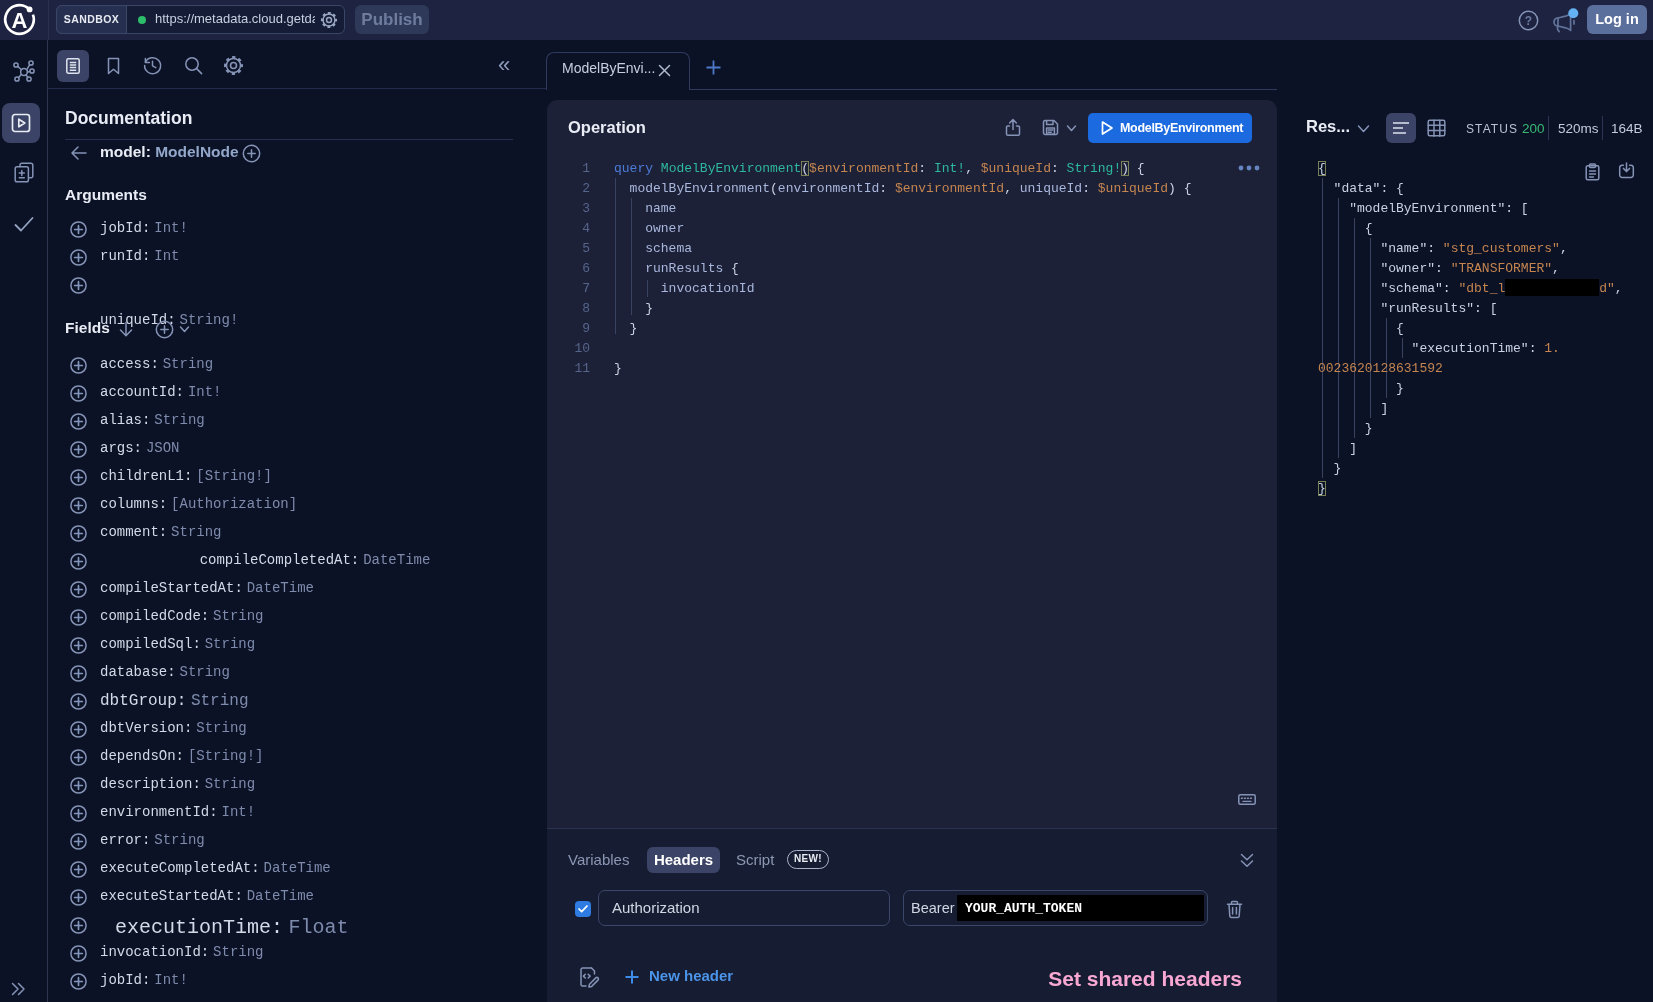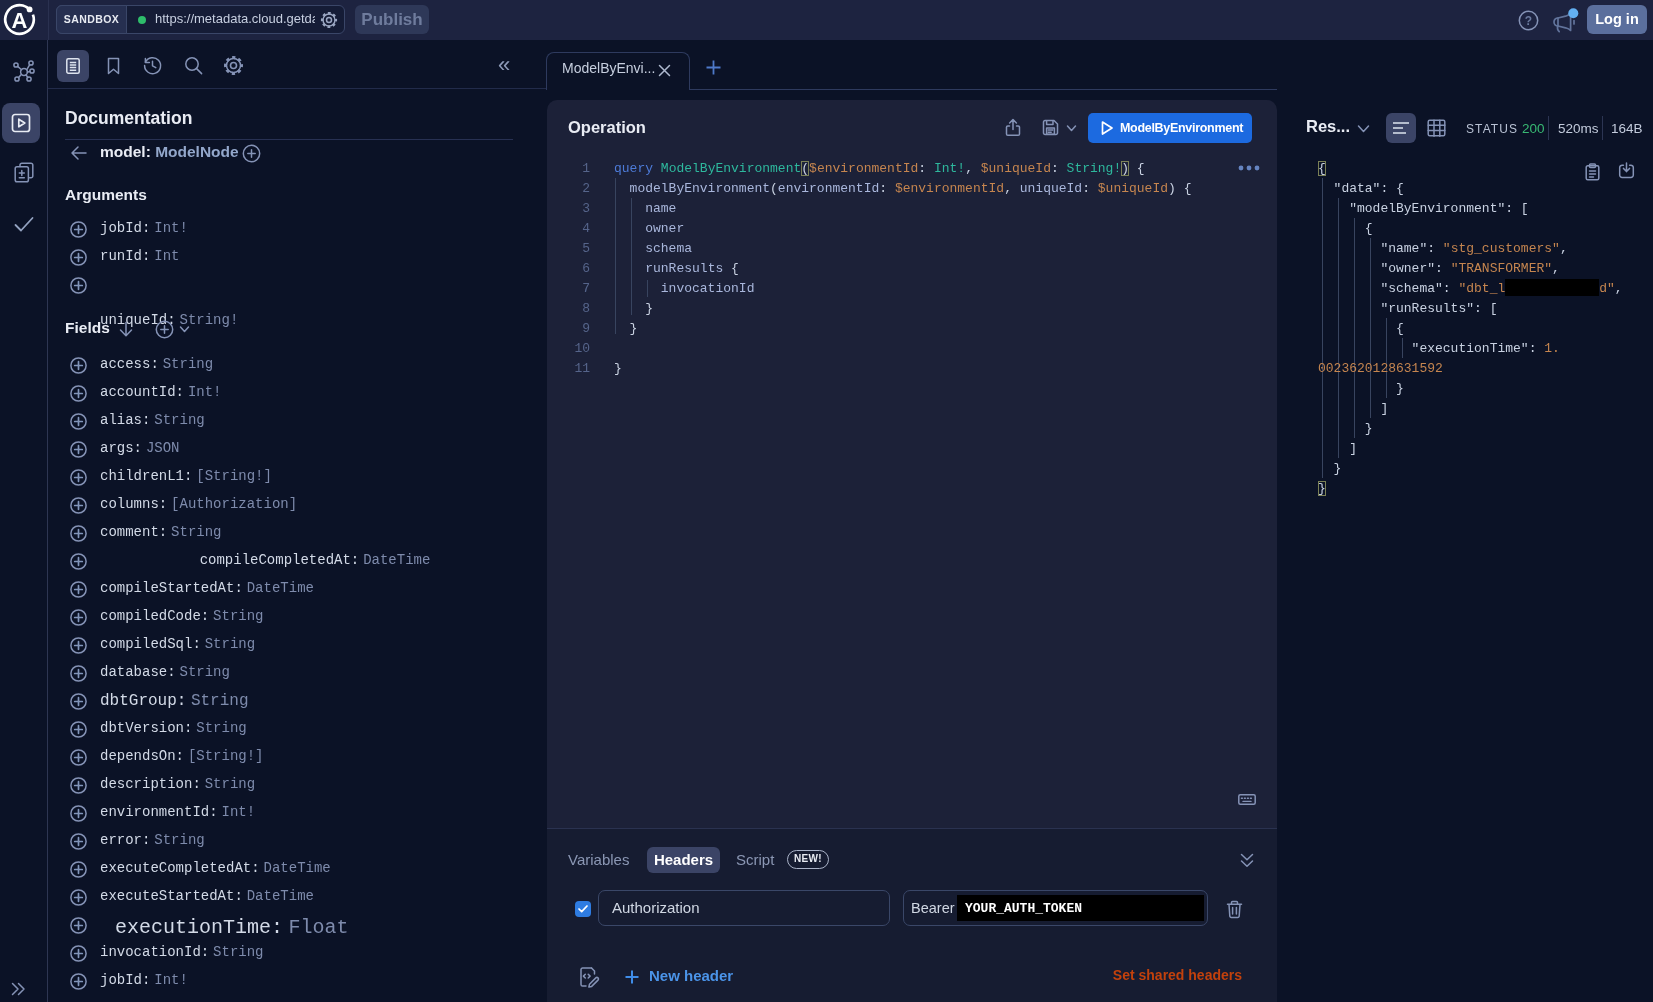--- a/index.html
+++ b/index.html
@@ -430,21 +430,21 @@
       <path d="M12.5 2 H3.6 A1.6 1.6 0 0 0 2 3.6 V18.4 A1.6 1.6 0 0 0 3.6 20 H7"></path>
       <path d="M12.5 2 L15.5 5 V8"></path>
       <path d="M6.3 8.2 L4.4 10.1 L6.3 12M9.2 8.2 L11.1 10.1 L9.2 12"></path>
       <path d="M10.5 18.2 L16.8 11.9 A1.55 1.55 0 0 1 19 14.1 L12.7 20.4 L9.9 21 Z"></path>
     </g>
   </svg>
 <svg class="abs" style="left:624px;top:969px" width="16" height="16" viewBox="0 0 16 16">
     <path d="M8 1.5 V14.5 M1.5 8 H14.5" stroke="#3f8ce8" stroke-width="2" fill="none"></path>
   </svg>
 <div style="position:absolute;left:649px;top:967px;width:130px;height:22px;color:#4b94e9;font-size:15px;font-weight:bold;white-space:nowrap;">New header</div>
-<div style="position:absolute;right:411px;top:967px;height:22px;color:#c2410c;font-size:14px;font-weight:bold;white-space:nowrap;">Set shared headers</div>
+<div style="position:absolute;right:411px;top:967px;height:22px;color:#f9a8d4;font-size:21px;font-weight:bold;white-space:nowrap;">Set shared headers</div>
 <div style="position:absolute;left:1306px;top:117px;width:52px;height:24px;color:#e9ecf4;font-size:16.5px;font-weight:bold;">Res...</div>
 <svg class="abs" style="left:1357px;top:124px" width="13" height="10" viewBox="0 0 13 10">
     <path d="M1.5 2 L6.5 7.5 L11.5 2" class="ic" stroke="#9aa6c2" stroke-width="1.7"></path>
   </svg>
 <div style="position:absolute;left:1386px;top:113px;width:30px;height:30px;background:#3b4466;border-radius:6px;"></div>
 <svg class="abs" style="left:1392px;top:121px" width="18" height="14" viewBox="0 0 18 14">
     <g stroke="#dde3ee" stroke-width="1.6" fill="none">
       <path d="M1 2h16M1 7h10M1 12h13"></path>
     </g>
   </svg>

